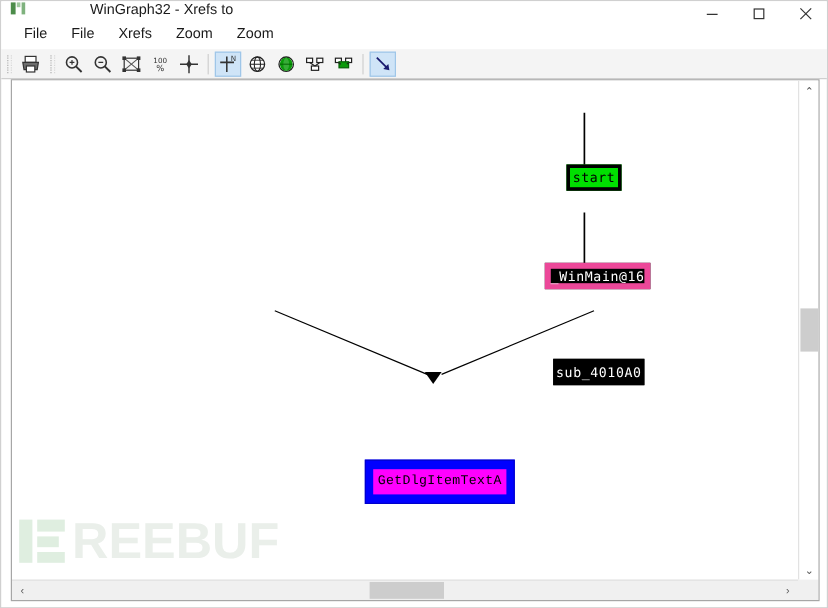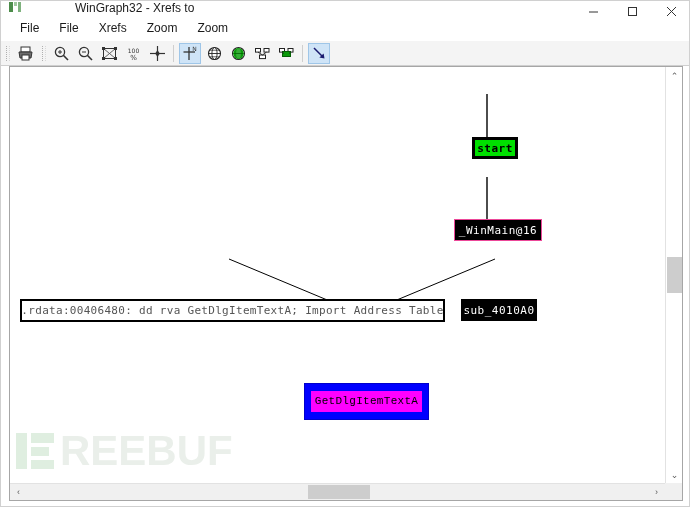--- a/index.html
+++ b/index.html
@@ -154,27 +154,26 @@
     align-items: center;
     justify-content: center;
     line-height: 1;
   }
   .node-start {
     left: 462px; top: 70px;
     width: 46px; height: 22px;
     background: #00e000;
     border: 3px solid #000000;
     color: #000000;
-    font-weight: bold;
   }
   .node-winmain {
     left: 444px; top: 152px;
     width: 88px; height: 22px;
     background: #000000;
-    border: 1px solid #ec4899;
+    border: 5px solid #ec4899;
     color: #ffffff;
   }
   .node-sub {
     left: 451px; top: 232px;
     width: 76px; height: 22px;
     background: #000000;
     border: 1px solid #000000;
     color: #ffffff;
   }
   .node-rdata {
@@ -470,21 +469,20 @@
         <line x1="485" y1="192" x2="358" y2="245" stroke="#000000" stroke-width="1"></line>
         <polygon points="351,253 344,243 358,243" fill="#000000"></polygon>
       </svg>
 
       <div class="node node-start">start</div>
 
       <div class="node node-winmain">_WinMain@16</div>
 
       <div class="node node-sub">sub_4010A0</div>
 
-      <div class="node node-rdata">.rdata:00406480: dd rva GetDlgItemTextA; Import Address Table</div>
 
       <div class="node node-api">
         <span class="node-api-inner">GetDlgItemTextA</span>
       </div>
 
       <div class="watermark">
         <span class="wm-mark">
           <i></i>
             <i></i>
             <i></i>

